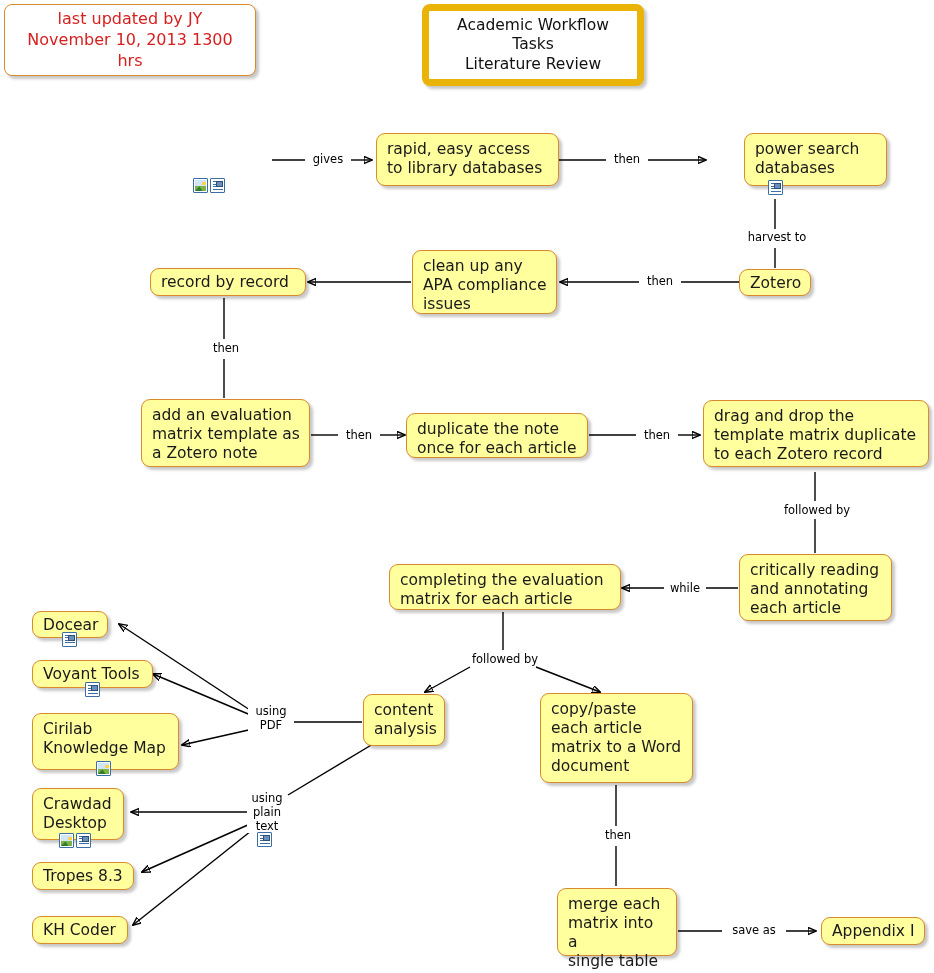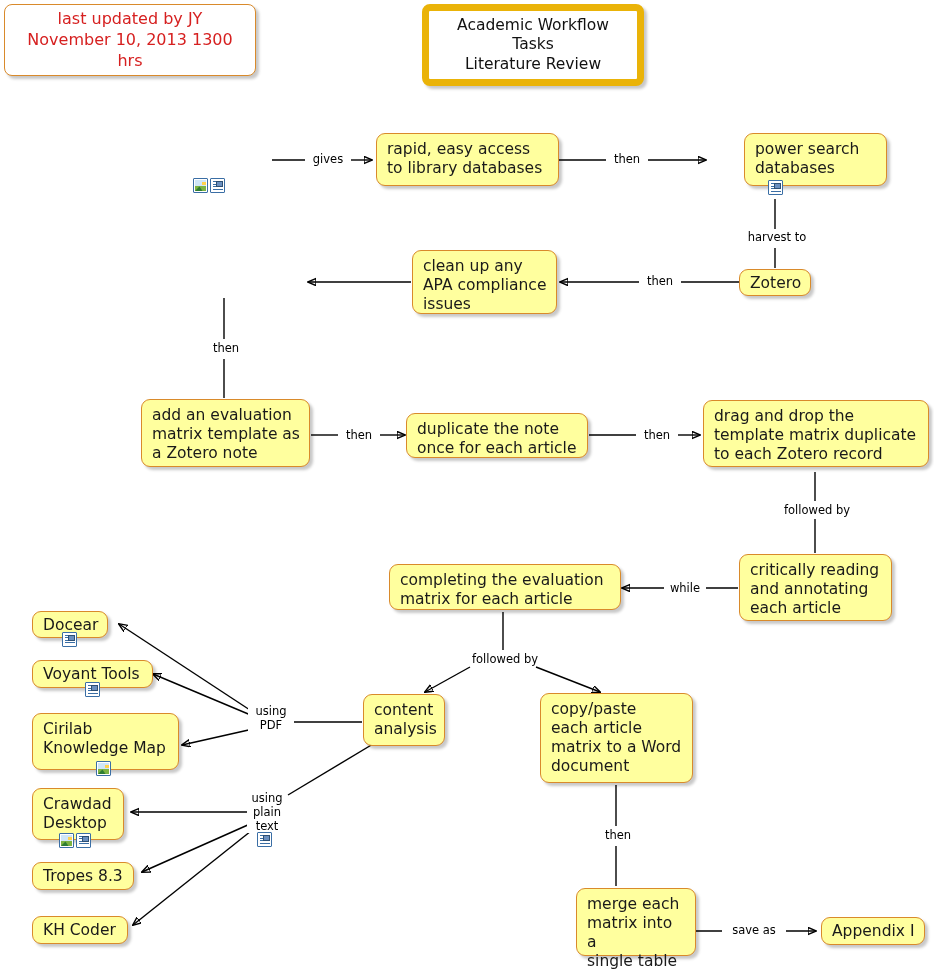--- a/index.html
+++ b/index.html
@@ -233,20 +233,21 @@
   <div class="iconrow" style="left:768px; top:180px;">
     <span class="ricon doc"></span>
   </div>
 
   <div class="node" style="left:739px; top:269px; width:72px; height:27px; padding-top:4px;">Zotero</div>
 
   <div class="node" style="left:412px; top:250px; width:145px; height:64px;">clean up any
 APA compliance
 issues</div>
 
+  <div class="node" style="left:150px; top:268px; width:156px; height:28px; padding-top:4px;">record by record</div>
 
   <div class="node" style="left:141px; top:399px; width:169px; height:68px;">add an evaluation
 matrix template as
 a Zotero note</div>
 
   <div class="node" style="left:406px; top:413px; width:182px; height:45px;">duplicate the note
 once for each article</div>
 
   <div class="node" style="left:703px; top:400px; width:226px; height:67px;">drag and drop the
 template matrix duplicate
@@ -260,21 +261,21 @@
 matrix for each article</div>
 
   <div class="node" style="left:363px; top:694px; width:82px; height:52px;">content
 analysis</div>
 
   <div class="node" style="left:540px; top:693px; width:153px; height:90px;">copy/paste
 each article
 matrix to a Word
 document</div>
 
-  <div class="node" style="left:557px; top:888px; width:120px; height:68px;margin-left:19px;">merge each
+  <div class="node" style="left:557px; top:888px; width:120px; height:68px;">merge each
 matrix into a
 single table</div>
 
   <div class="node" style="left:821px; top:917px; width:104px; height:28px; padding-top:4px;">Appendix I</div>
 
   <div class="node" style="left:32px; top:611px; width:76px; height:27px; padding-top:4px;">Docear</div>
   <div class="iconrow" style="left:62px; top:632px;">
     <span class="ricon doc"></span>
   </div>
 

